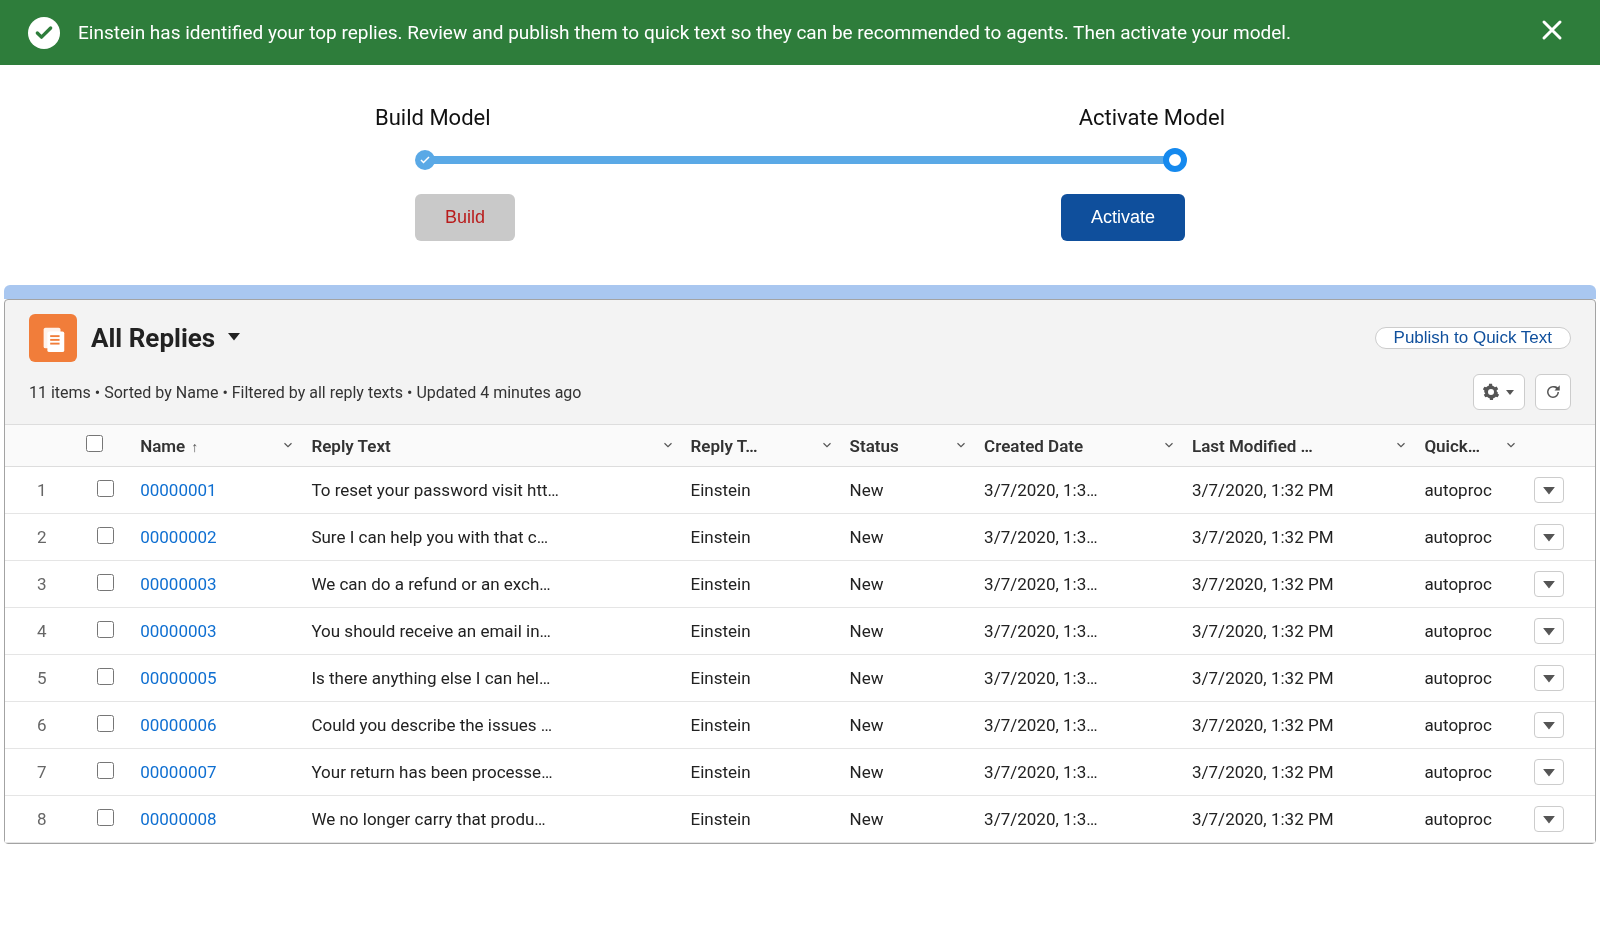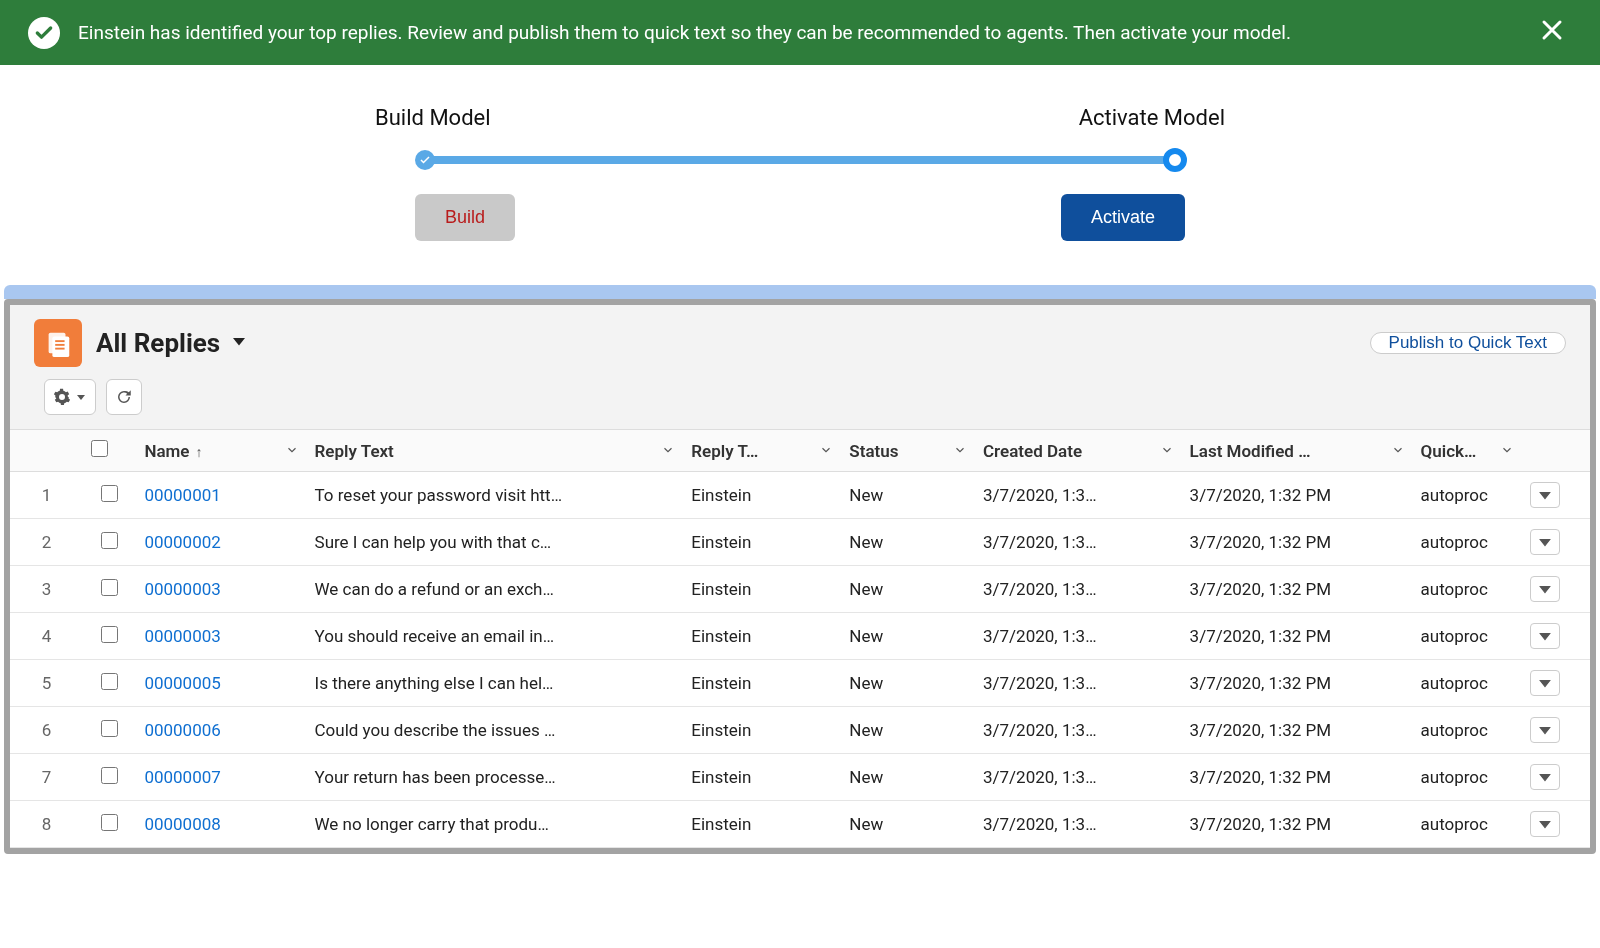--- a/index.html
+++ b/index.html
@@ -101,21 +101,21 @@
     height: 14px;
     background: #a9c7f0;
     border-top-left-radius: 6px;
     border-top-right-radius: 6px;
     margin: 0 4px;
   }
 
   
   .list-panel {
     background: #f3f3f3;
-    border: 6px solid #a3a3a3;
+    border: 1px solid #a3a3a3;
     border-radius: 4px;
     margin: 0 4px;
   }
   .list-header {
     display: flex;
     align-items: center;
     padding: 14px 24px 0 24px;
   }
   .list-icon {
     width: 48px; height: 48px;
@@ -299,20 +299,21 @@
       <span class="list-title-caret">
         <svg viewBox="0 0 24 24">
             <path d="M4 8l8 10 8-10z" fill="#222"></path>
           </svg>
       </span>
     </div>
     <div class="header-spacer"></div>
     <button class="btn-outline">Publish to Quick Text</button>
   </div>
   <div class="list-sub-row">
+    <div class="meta">11 items • Sorted by Name • Filtered by all reply texts • Updated 4 minutes ago</div>
     <div class="ctrl-btn">
       <svg viewBox="0 0 24 24">
           <path d="M12 8a4 4 0 100 8 4 4 0 000-8zm9 4a9 9 0 01-.2 2l2 1.6-2 3.4-2.4-.8a9 9 0 01-3.4 2l-.4 2.6h-4l-.4-2.6a9 9 0 01-3.4-2l-2.4.8-2-3.4 2-1.6A9 9 0 013 12a9 9 0 01.2-2l-2-1.6 2-3.4 2.4.8a9 9 0 013.4-2L9.4 1h4l.4 2.6a9 9 0 013.4 2l2.4-.8 2 3.4-2 1.6c.1.7.2 1.3.2 2z"></path>
         </svg>
       <span class="ctrl-caret"><svg viewBox="0 0 24 24">
             <path d="M4 8l8 10 8-10z" fill="#555"></path>
           </svg></span>
     </div>
     <div class="ctrl-btn">
       <svg viewBox="0 0 24 24">

